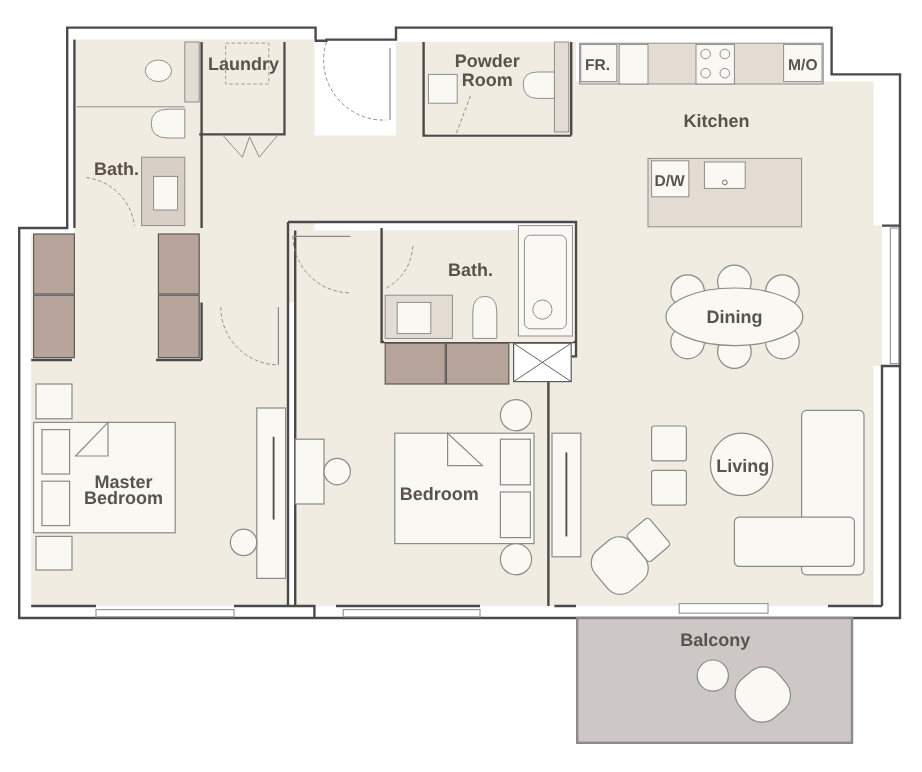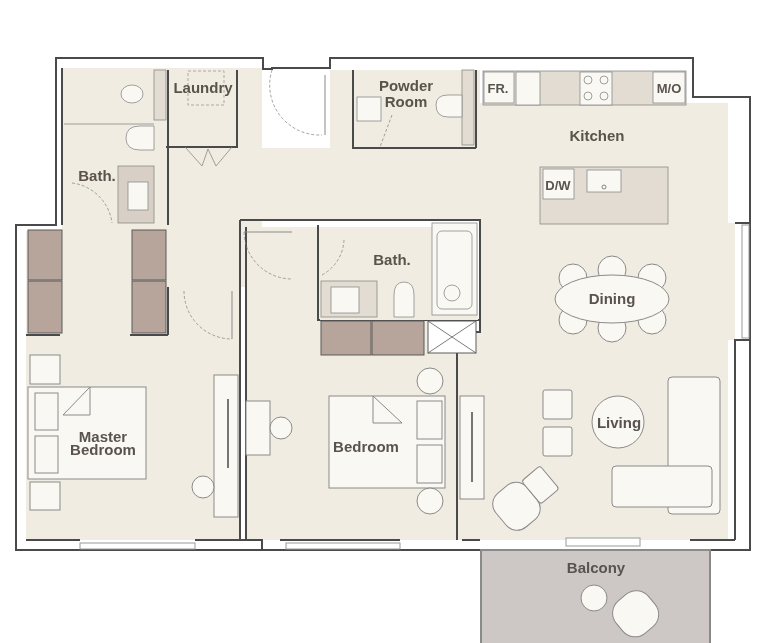--- a/index.html
+++ b/index.html
@@ -1,17 +1,17 @@
 <!DOCTYPE html>
 <html><head>
 <meta charset="utf-8">
 <style>
   html,body{margin:0;padding:0;background:#ffffff;}
   body{width:768px;height:643px;overflow:hidden;font-family:"Liberation Sans",sans-serif;}
-  #plan{position:absolute;left:0;top:0;width:768px;height:481px;margin-top:35px;}
+  #plan{position:absolute;left:0;top:0;width:768px;height:481px;}
   svg text{font-family:"Liberation Sans",sans-serif;font-weight:bold;fill:#5a534d;}
   .lbl{font-size:15px;}
   .sm{font-size:13px;}
 </style>
 </head>
 <body>
 
 <div id="plan">
 <svg width="768" height="643" viewBox="0 0 768 643" xmlns="http://www.w3.org/2000/svg">
 

